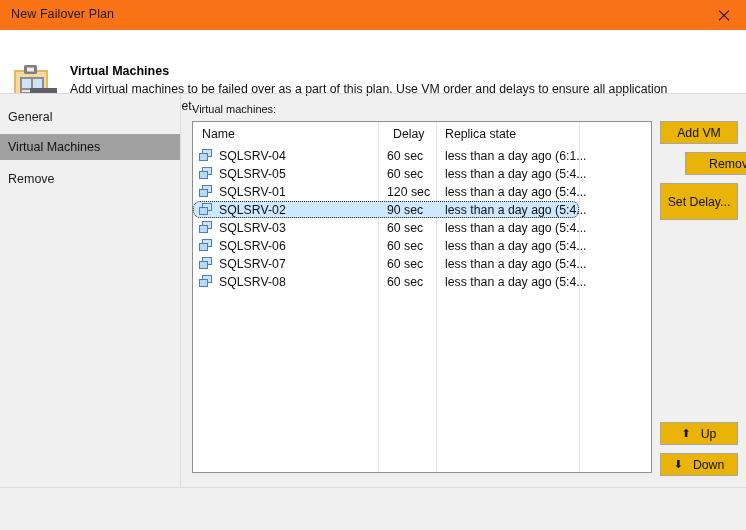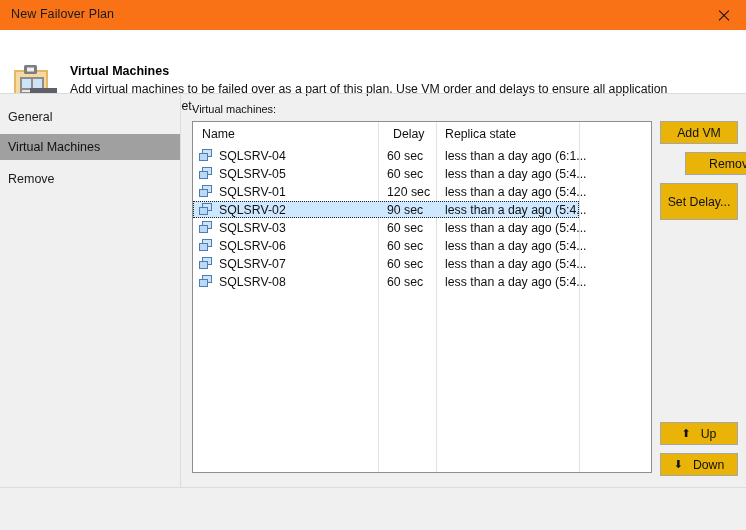--- a/index.html
+++ b/index.html
@@ -111,20 +111,21 @@
   .hdr-delay  { left: 200px; }
   .hdr-state  { left: 252px; }
 
   .row {
     position: absolute; left: 0; width: 386px; height: 17px;
   }
   .row.selected {
     background: #cde8ff;
     outline: 1px dotted #222;
     outline-offset: -1px;
+    border-radius: 7px;
   }
   .cell {
     position: absolute; top: 2px;
     font-size: 12.3px; color: #111; white-space: nowrap;
   }
   .cell-name  { left: 26px; }
   .cell-delay { left: 194px; }
   .cell-state { left: 252px; }
 
   .vm-icon {

